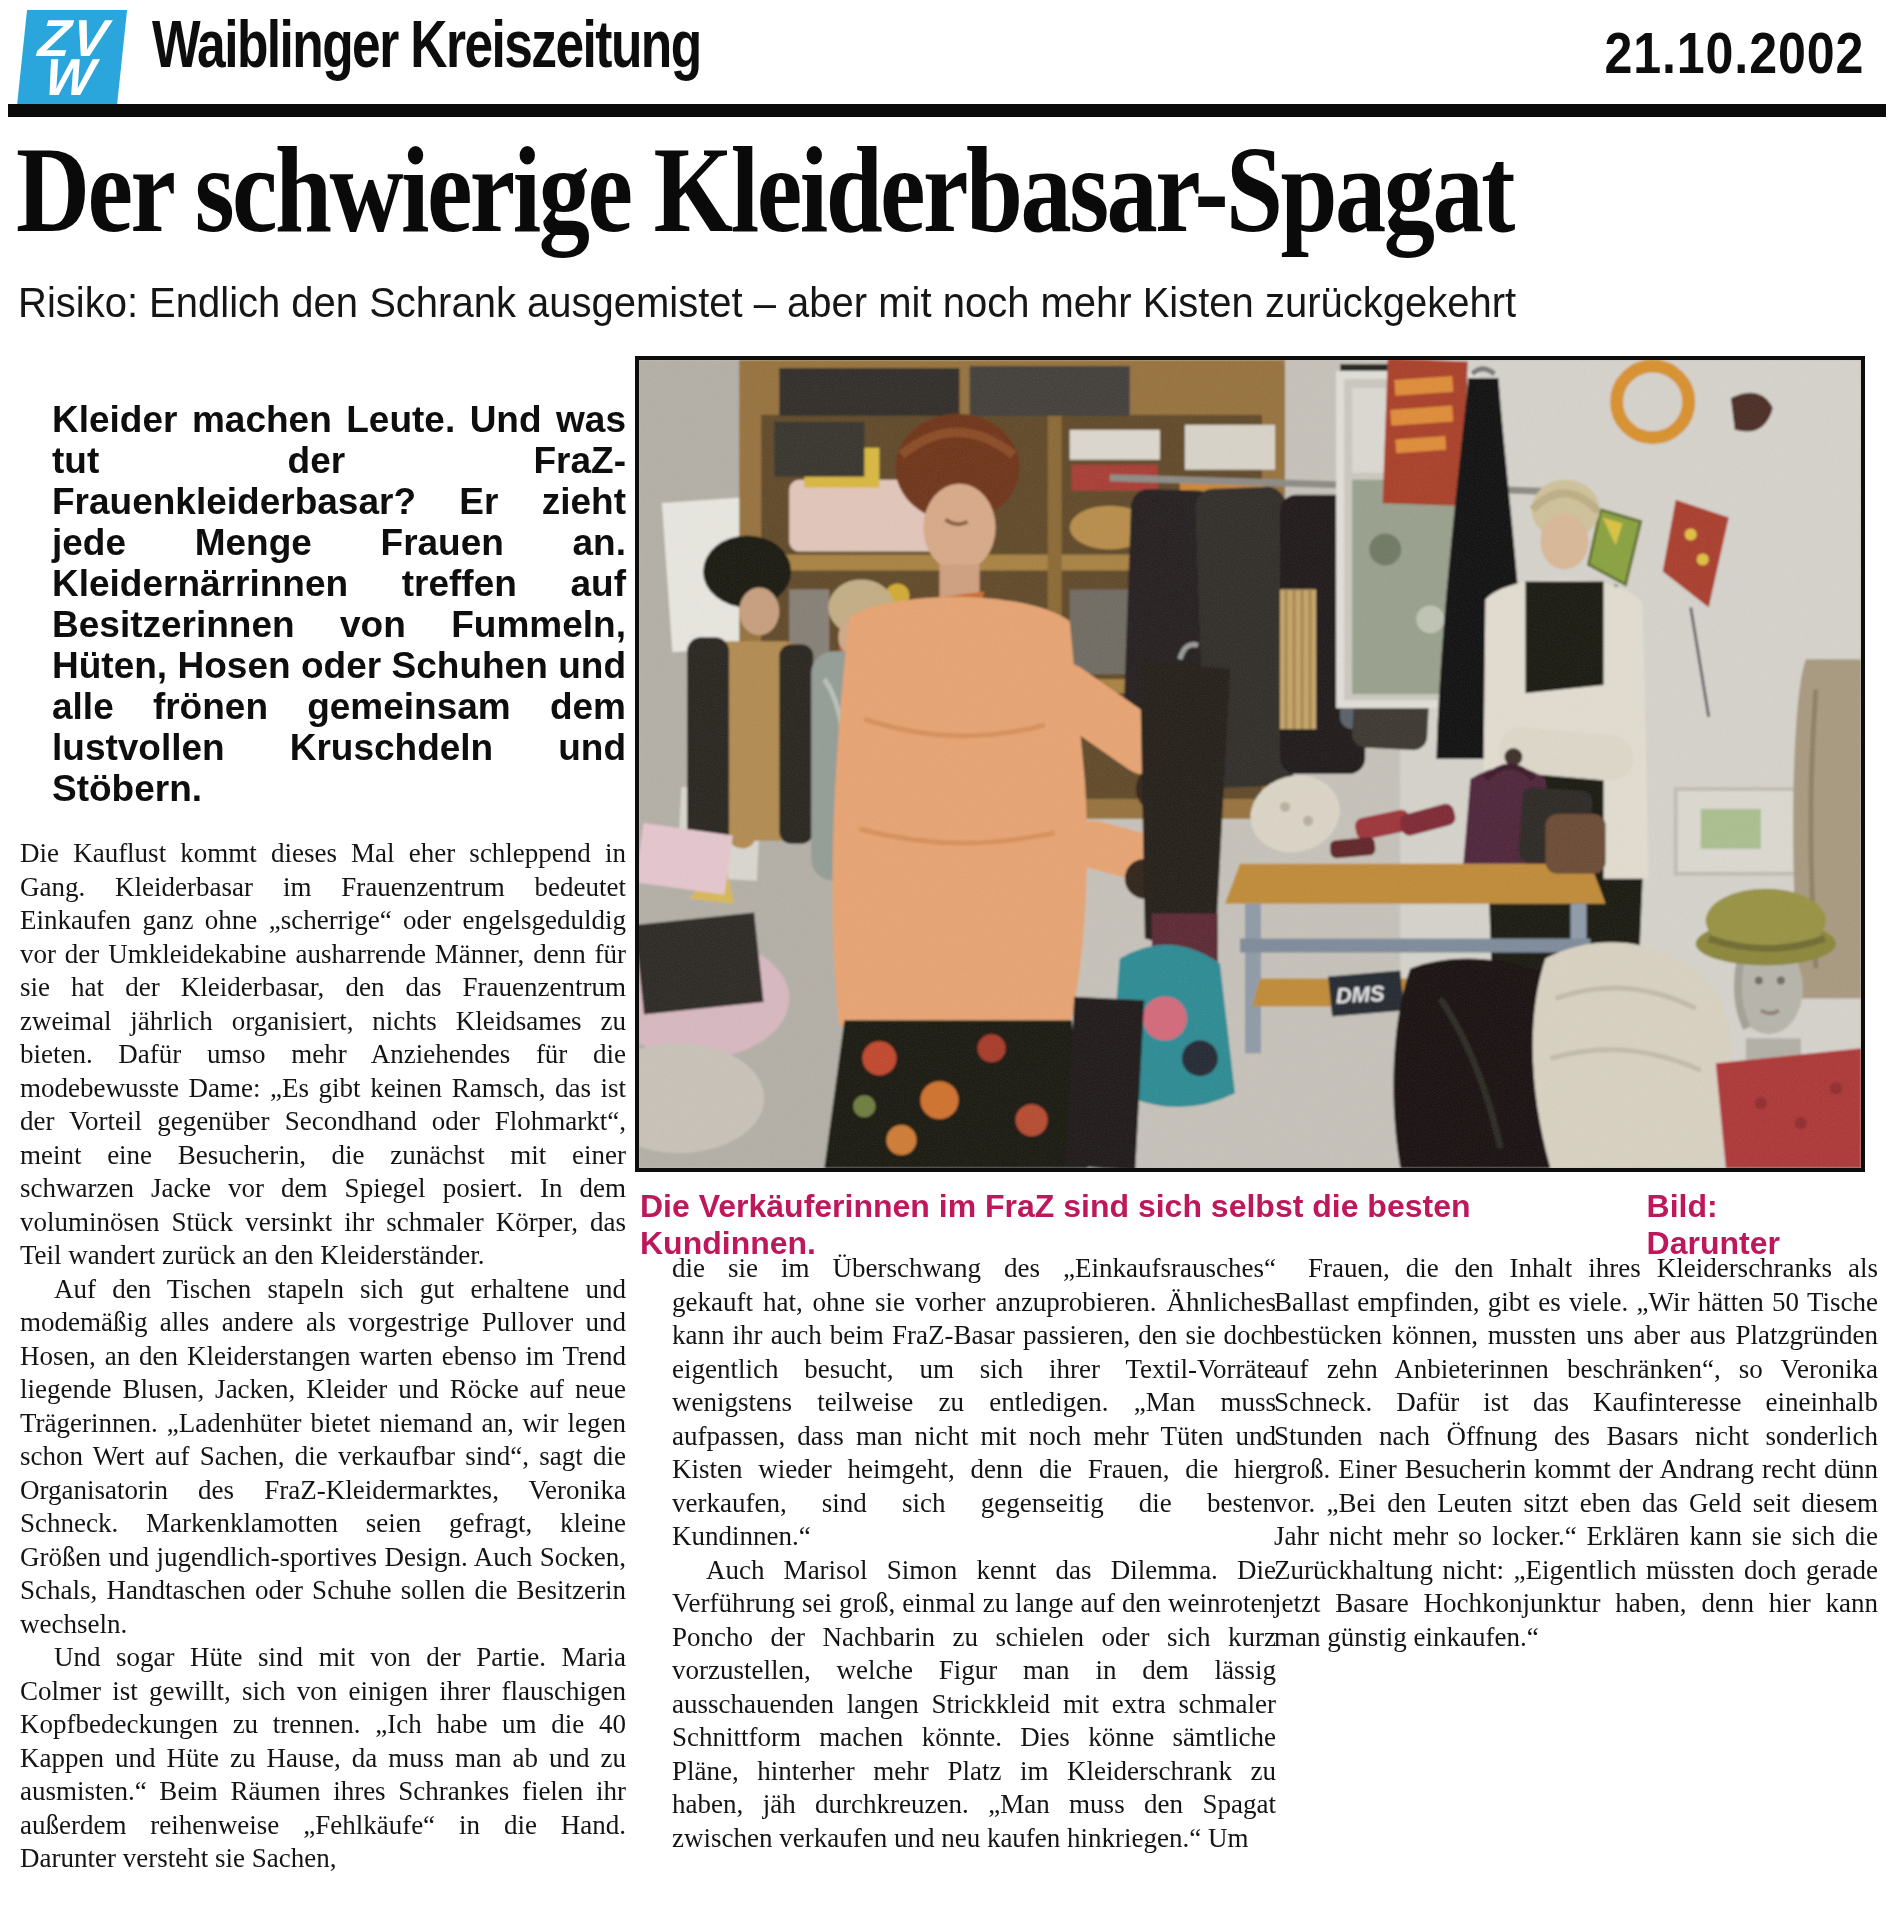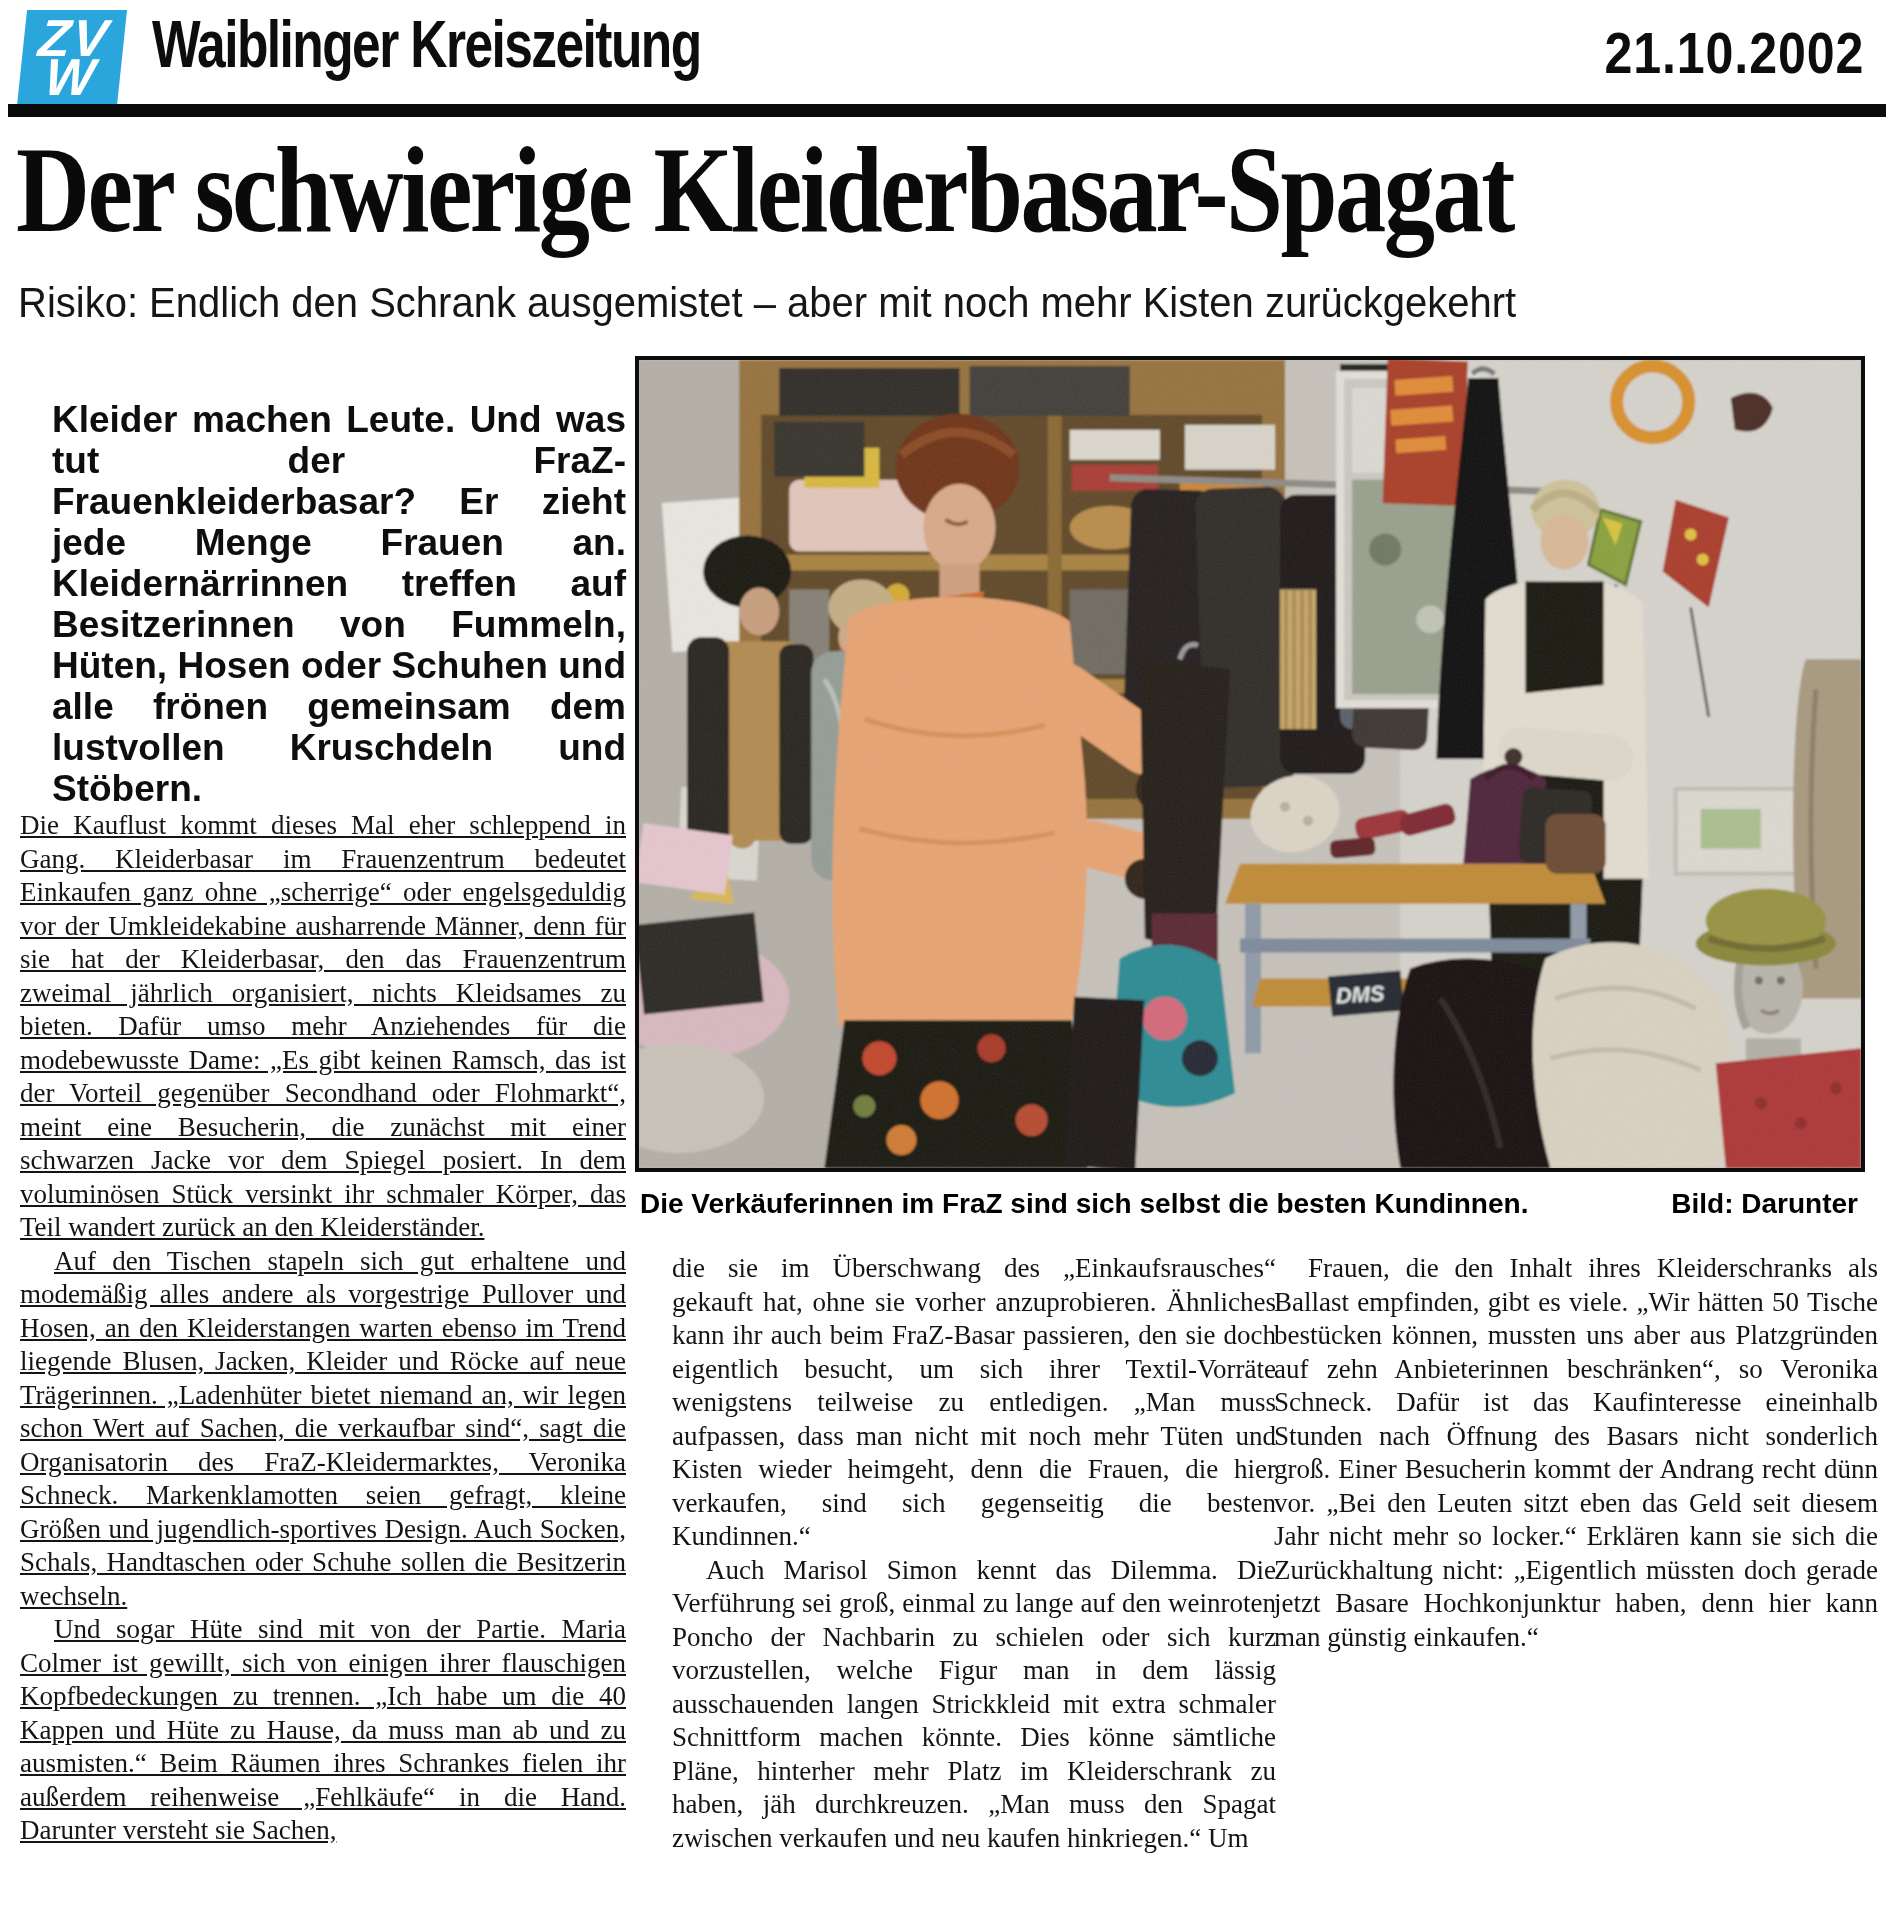--- a/index.html
+++ b/index.html
@@ -44,36 +44,36 @@
   .col1{left:20px;}
   .byline{font-size:29px;line-height:38px;color:#1a1a1a;}
   .lede{
     margin-top:34px;font-weight:bold;font-size:37px;line-height:41px;
     text-align:justify;color:#0e0e0e;margin-left:32px;
   }
   .bodytext{
     font-family:"Liberation Serif",serif;font-size:27px;line-height:33.5px;
     text-align:justify;color:#141414;
   }
-  .col1 .bodytext{text-decoration:underline;}
+  .col1 .bodytext{margin-top:28px;}
   .bodytext p{margin:0;}
   .bodytext p.indent{text-indent:34px;}
   .lowcol{position:absolute;top:1252px;width:604px;}
   .col2{left:640px;margin-left:32px;}
   .col3{left:1274px;}
   
   .photo{
     position:absolute;left:635px;top:356px;width:1222px;height:808px;
     border:4px solid #0d0d0d;background:#c6c2ba;
   }
   .photo svg{display:block;width:100%;height:100%;}
   .caption-row{
     position:absolute;left:640px;top:1188px;width:1218px;
     display:flex;justify-content:space-between;align-items:baseline;
-    font-weight:bold;font-size:28px;color:#000000;
+    font-weight:bold;font-size:32px;color:#be185d;
   }
 </style>
 </head>
 <body>
 
 <div class="page">
 
   <header class="masthead">
     <div class="logo" style="background:#2aa6dd;">
       <span class="l1">ZV</span>

